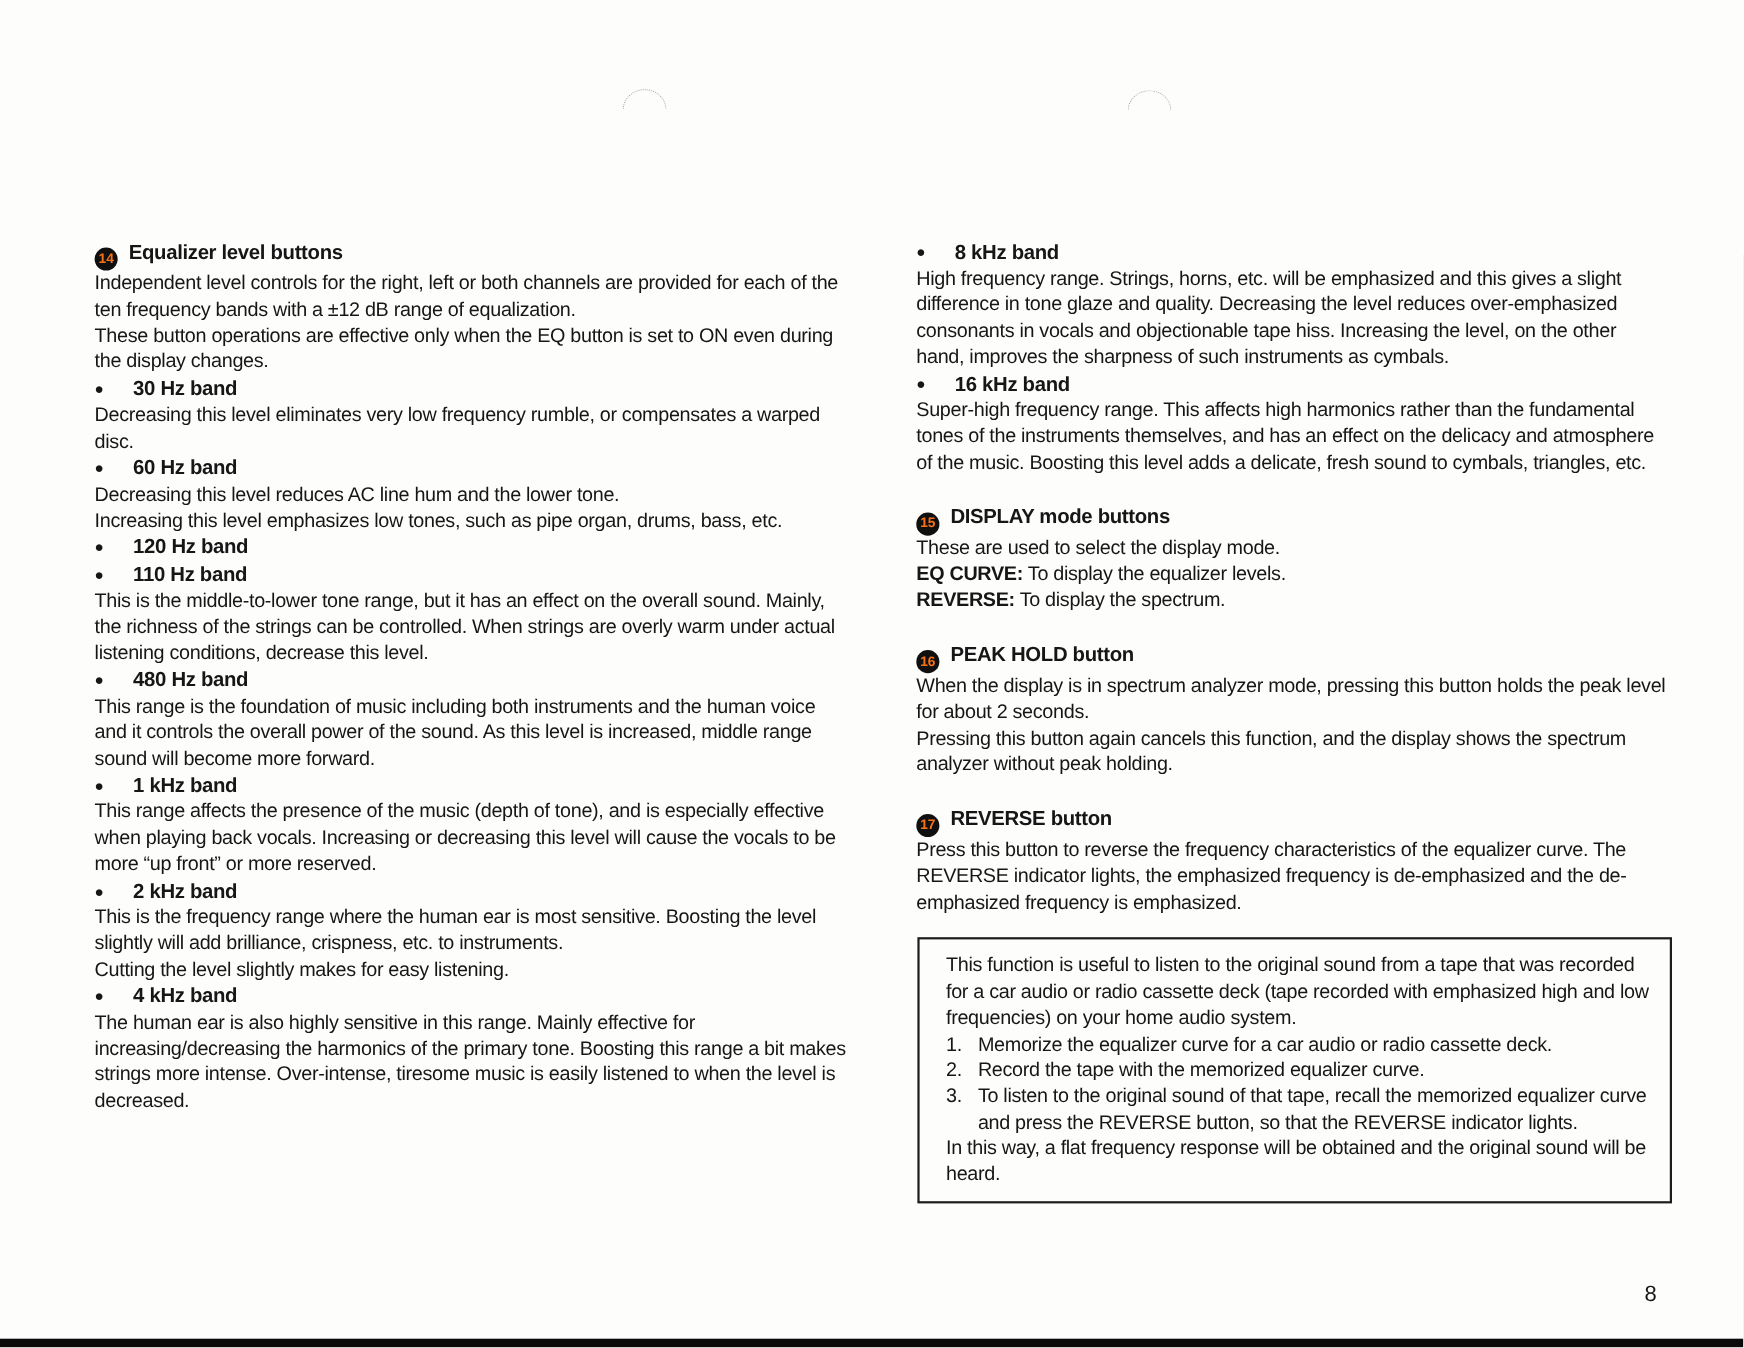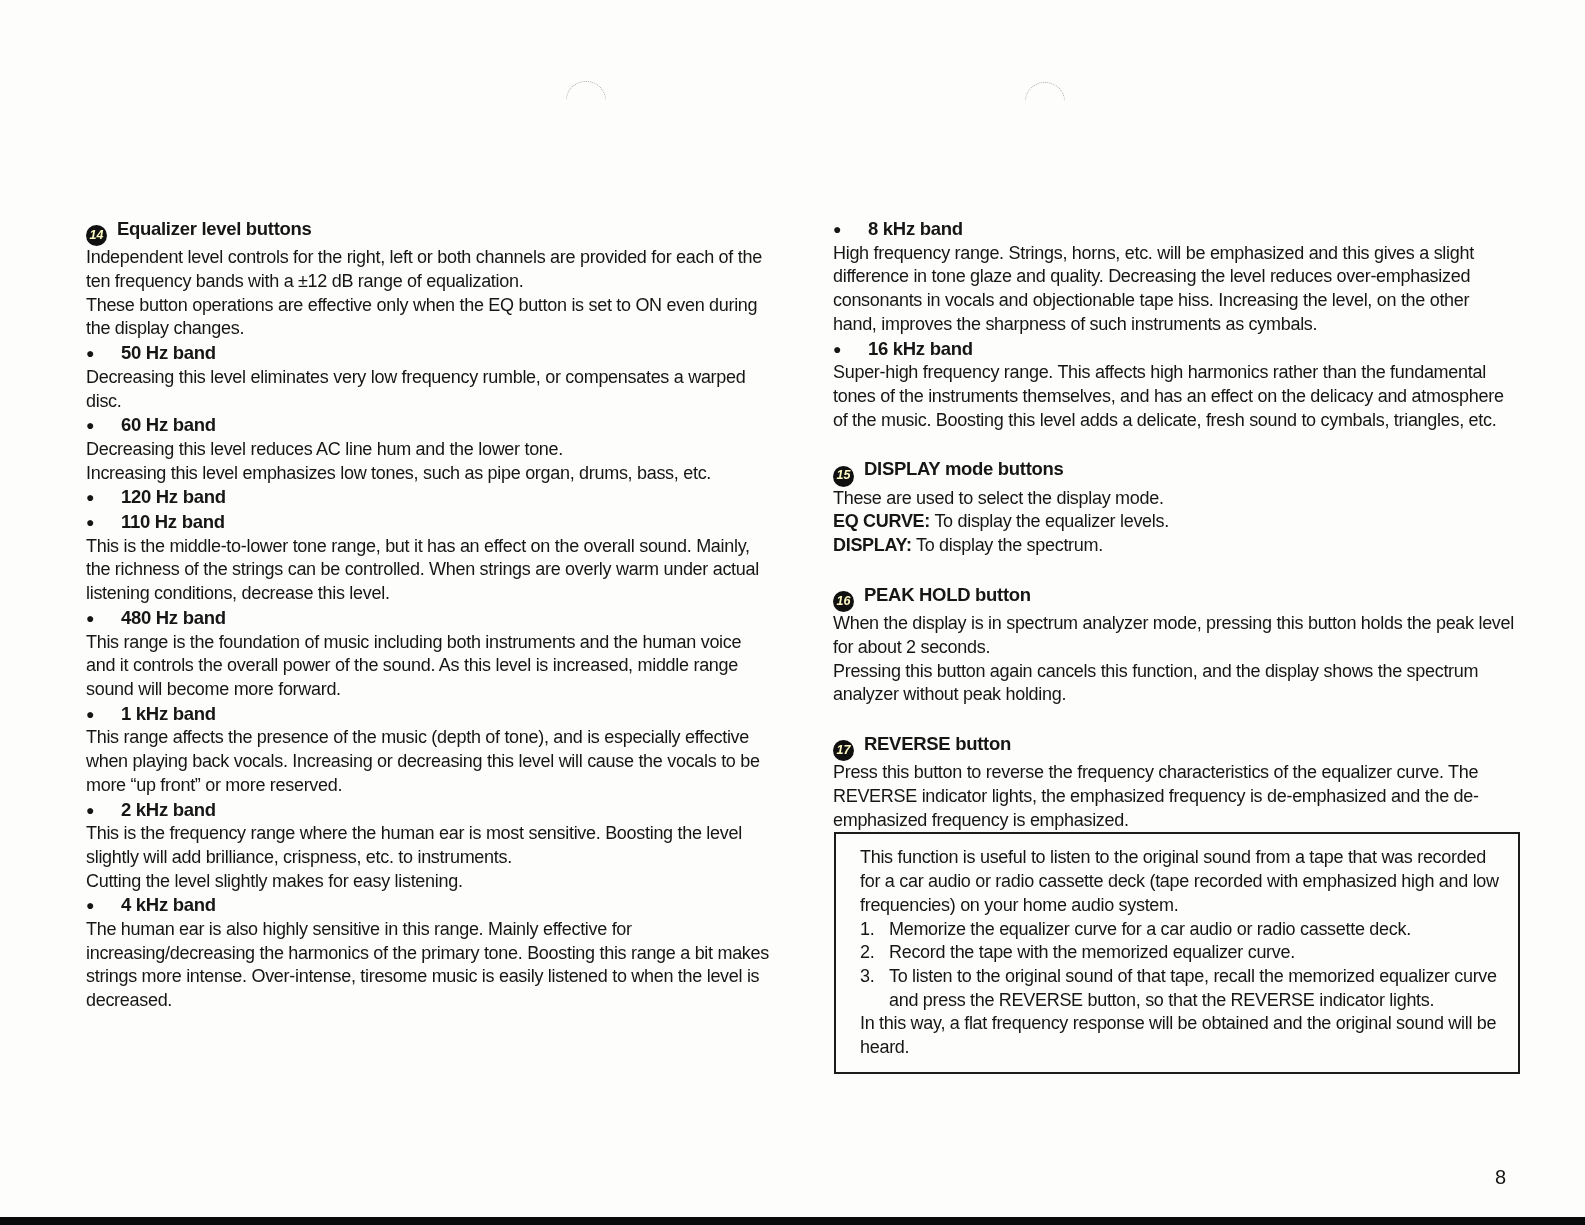--- a/index.html
+++ b/index.html
@@ -36,45 +36,45 @@
     white-space: nowrap;
   }
   .badge {
     display: inline-flex;
     align-items: center;
     justify-content: center;
     width: 21px;
     height: 21px;
     border-radius: 50%;
     background: #101010;
-    color: #fef9c3;
+    color: #f97316;
     font-size: 12.5px;
     font-weight: bold;
     letter-spacing: 0;
     margin-right: 10px;
     vertical-align: -4px;
-    font-style: italic;
   }
   .h-bullet {
     font-weight: bold;
     margin: 0;
     font-size: 18.5px;
     white-space: nowrap;
   }
   .bullet {
     display: inline-block;
     width: 35px;
     font-size: 14px;
     vertical-align: 1px;
   }
   .gap-sec { margin-top: 25px; }
 
   b.lead { font-weight: bold; }
 
   #note-box {
+    margin-top: 20px;
     margin-left: 1px;
     width: 686px;
     box-sizing: border-box;
     border: 2px solid #1c1c1c;
     padding: 12px 18px 12px 24px;
   }
   #note-box p { margin: 0; }
   .li {
     padding-left: 29px;
   }
@@ -119,21 +119,21 @@
 
   <div class="scan-arc" id="arc-1"></div>
   <div class="scan-arc" id="arc-2"></div>
 
   <div class="col" id="left-col">
 
     <p class="h-num"><span class="badge">14</span><span>Equalizer level buttons</span></p>
     <p>Independent level controls for the right, left or both channels are provided for each of the ten frequency bands with a ±12 dB range of equalization.</p>
     <p>These button operations are effective only when the EQ button is set to ON even during the display changes.</p>
 
-    <p class="h-bullet"><span class="bullet">●</span><span>50 Hz band</span></p>
+    <p class="h-bullet"><span class="bullet">●</span><span>30 Hz band</span></p>
     <p>Decreasing this level eliminates very low frequency rumble, or compensates a warped disc.</p>
 
     <p class="h-bullet"><span class="bullet">●</span><span>60 Hz band</span></p>
     <p>Decreasing this level reduces AC line hum and the lower tone.</p>
     <p>Increasing this level emphasizes low tones, such as pipe organ, drums, bass, etc.</p>
 
     <p class="h-bullet"><span class="bullet">●</span><span>120 Hz band</span></p>
 
     <p class="h-bullet"><span class="bullet">●</span><span>110 Hz band</span></p>
     <p>This is the middle-to-lower tone range, but it has an effect on the overall sound. Mainly, the richness of the strings can be controlled. When strings are overly warm under actual listening conditions, decrease this level.</p>
@@ -157,21 +157,21 @@
     <p class="h-bullet"><span class="bullet">●</span><span>8 kHz band</span></p>
     <p>High frequency range. Strings, horns, etc. will be emphasized and this gives a slight difference in tone glaze and quality. Decreasing the level reduces over-emphasized consonants in vocals and objectionable tape hiss. Increasing the level, on the other hand, improves the sharpness of such instruments as cymbals.</p>
 
     <p class="h-bullet"><span class="bullet">●</span><span>16 kHz band</span></p>
     <p>Super-high frequency range. This affects high harmonics rather than the fundamental tones of the instruments themselves, and has an effect on the delicacy and atmosphere of the music. Boosting this level adds a delicate, fresh sound to cymbals, triangles, etc.</p>
 
     <div class="gap-sec">
       <p class="h-num"><span class="badge">15</span><span>DISPLAY mode buttons</span></p>
       <p>These are used to select the display mode.</p>
       <p><b class="lead">EQ CURVE:</b><span> To display the equalizer levels.</span></p>
-      <p><b class="lead">DISPLAY:</b><span> To display the spectrum.</span></p>
+      <p><b class="lead">REVERSE:</b><span> To display the spectrum.</span></p>
     </div>
 
     <div class="gap-sec">
       <p class="h-num"><span class="badge">16</span><span>PEAK HOLD button</span></p>
       <p>When the display is in spectrum analyzer mode, pressing this button holds the peak level for about 2 seconds.</p>
       <p>Pressing this button again cancels this function, and the display shows the spectrum analyzer without peak holding.</p>
     </div>
 
     <div class="gap-sec">
       <p class="h-num"><span class="badge">17</span><span>REVERSE button</span></p>

